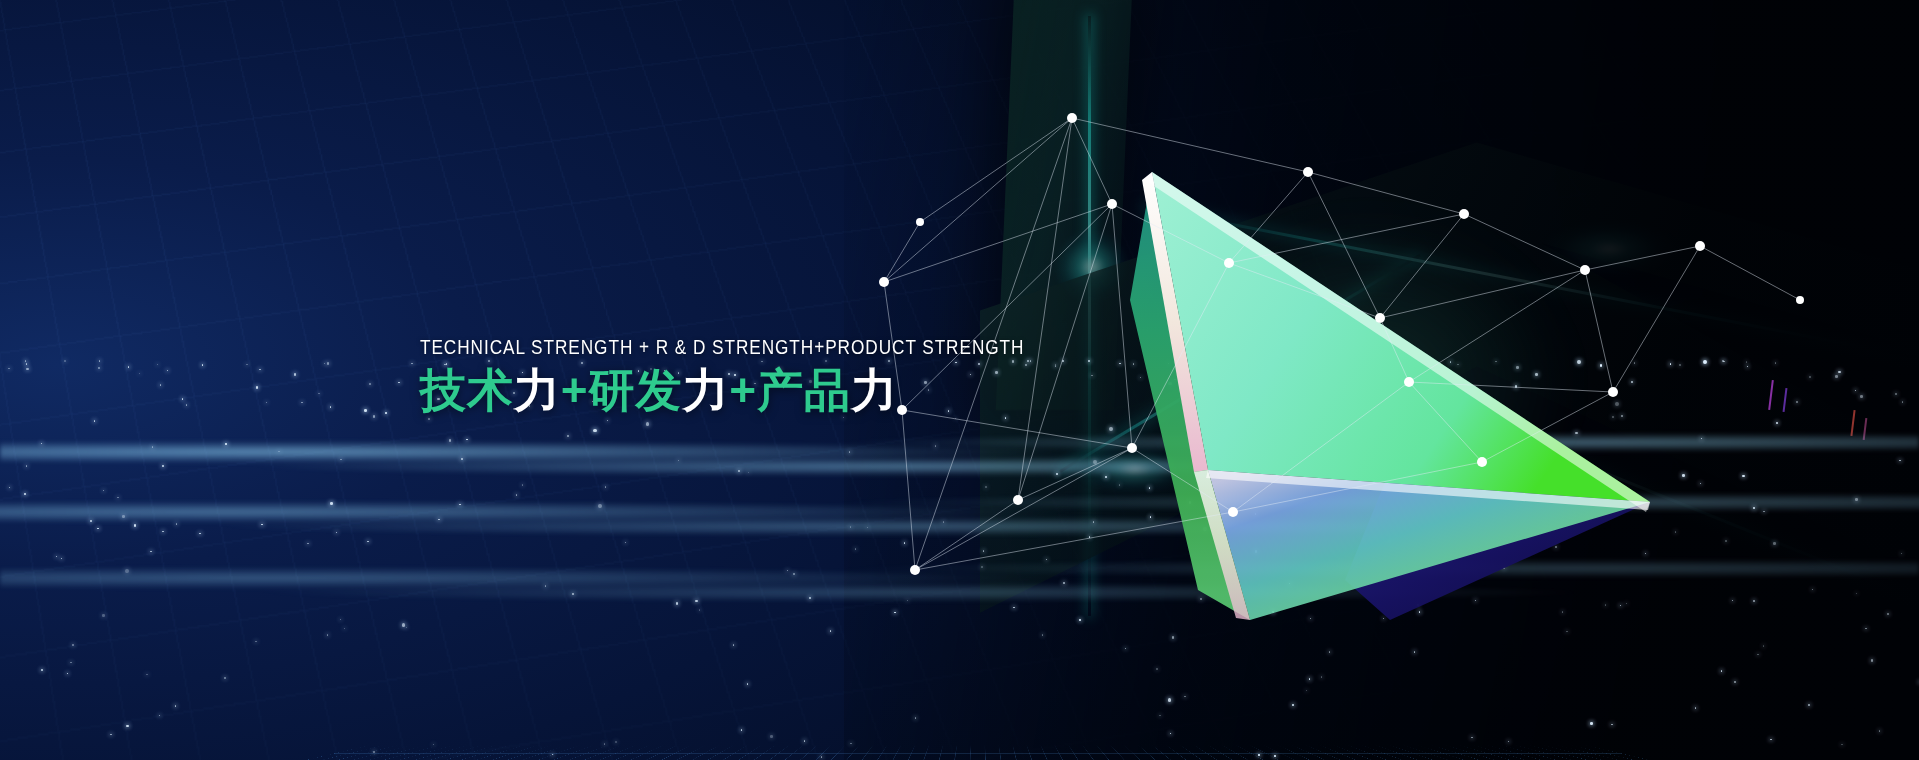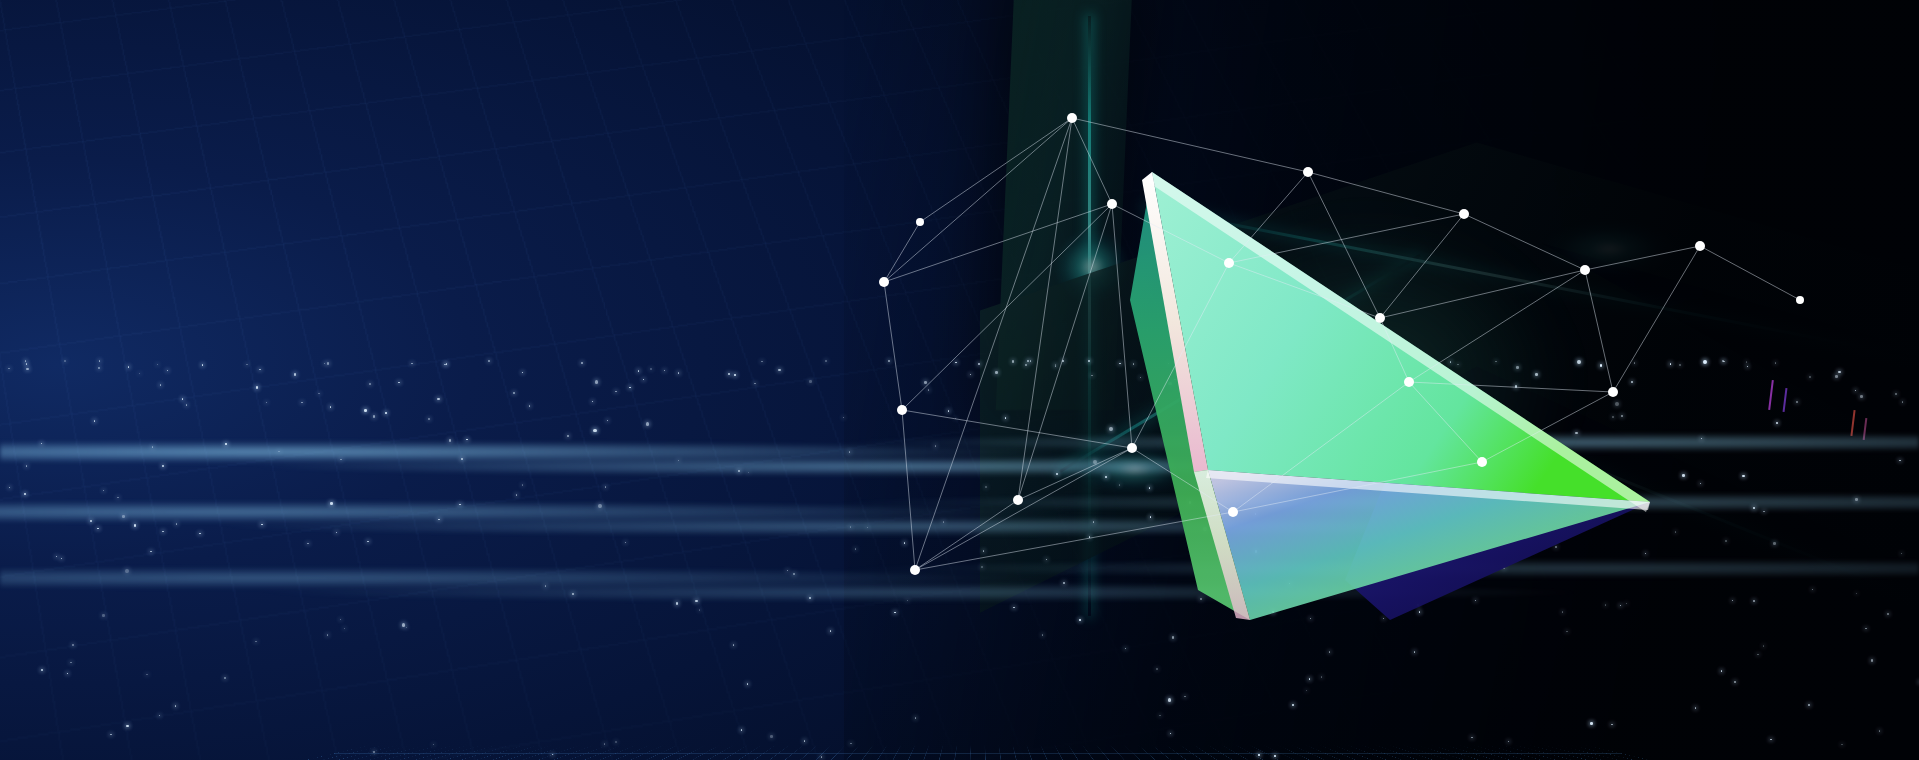--- a/index.html
+++ b/index.html
@@ -630,14 +630,20 @@
       <circle cx="1132" cy="448" r="5"></circle>
       <circle cx="1018" cy="500" r="5"></circle>
       <circle cx="915" cy="570" r="5"></circle>
       <circle cx="902" cy="410" r="5"></circle>
       <circle cx="884" cy="282" r="5"></circle>
       <circle cx="920" cy="222" r="4"></circle>
       <circle cx="1800" cy="300" r="4"></circle>
     </g>
   </svg>
 
+  <div class="copy">
+    <div class="tagline-en">TECHNICAL STRENGTH + R &amp; D STRENGTH+PRODUCT STRENGTH</div>
+    <h1 class="headline">
+      <span class="g">技术</span><span class="w">力</span><span class="g">+</span><span class="g">研发</span><span class="w">力</span><span class="g">+</span><span class="g">产品</span><span class="w">力</span>
+    </h1>
+  </div>
 
 </div>
 
 </body></html>

